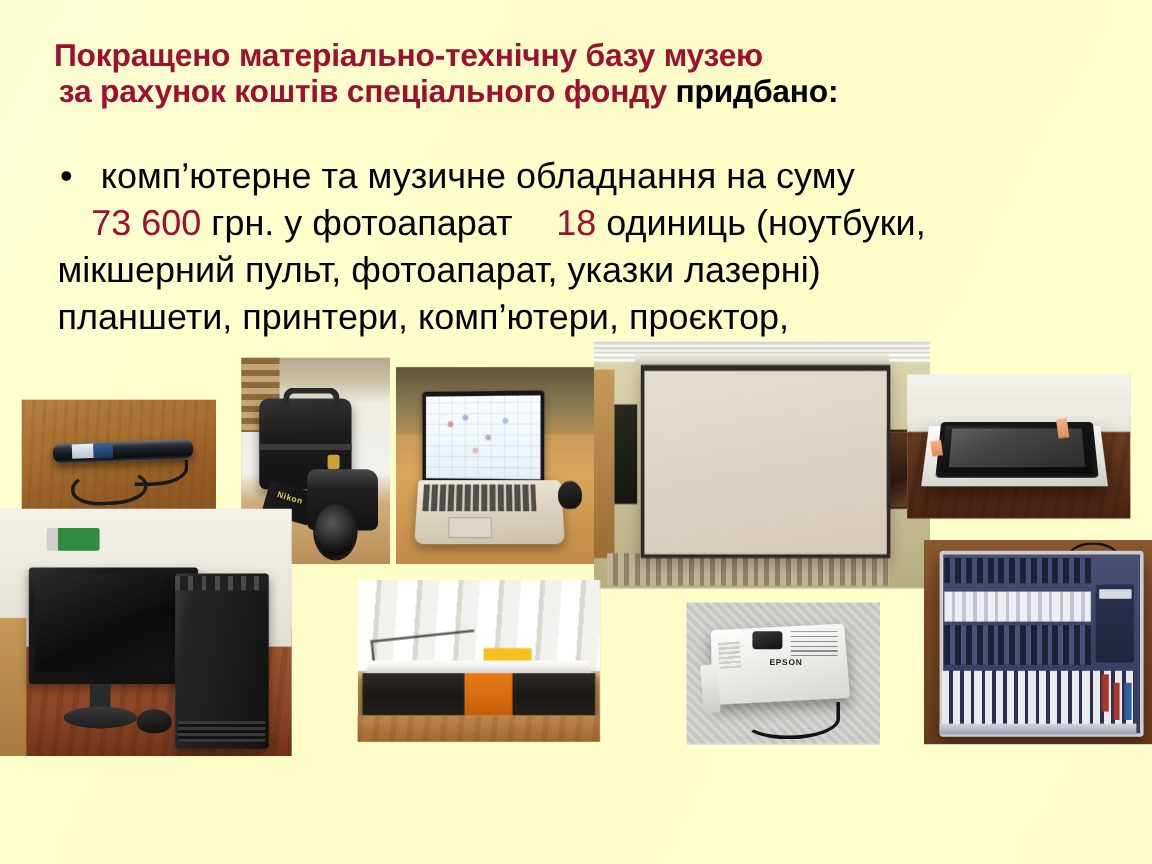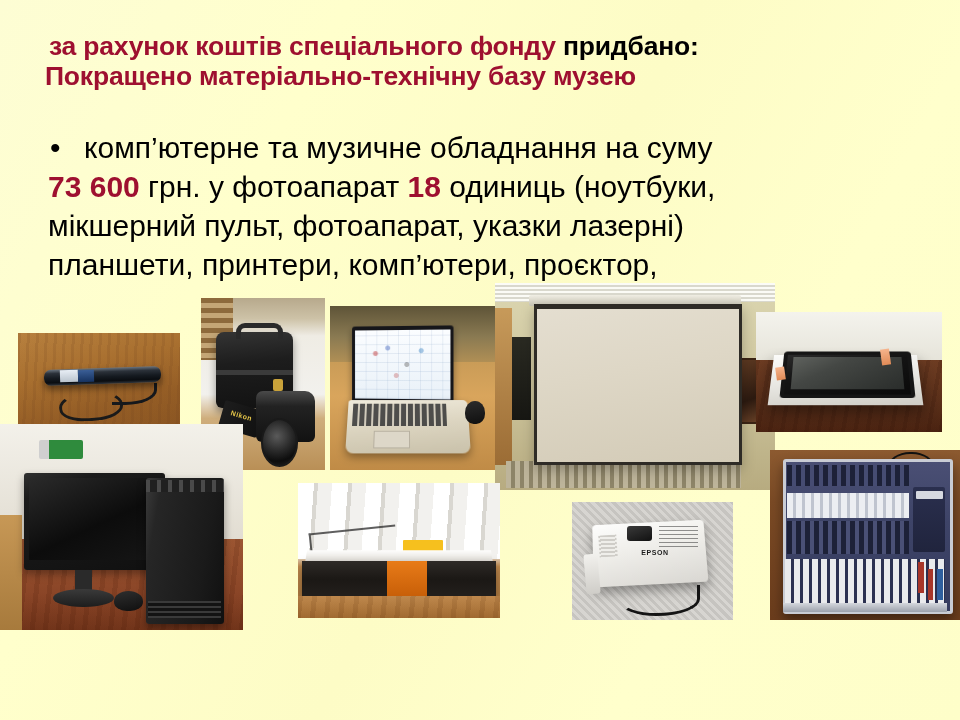--- a/index.html
+++ b/index.html
@@ -51,21 +51,21 @@
     width: 34px;
     font-size: 30px;
     line-height: 1.30;
     text-align: left;
     padding-left: 6px;
     color: #000;
   }
   #bullet-text { flex: 1 1 auto; }
   #bullet-text .ln { display: block; white-space: pre; }
   #bullet-text .ln2, #bullet-text .ln3, #bullet-text .ln4 { margin-left: -36px; }
-  .amount { color: #9E1030; font-weight: bold; }
+  .amount { color: #9E1030; font-weight: normal; margin-left: 28px; }
 
   
   .photo {
     position: absolute;
     overflow: hidden;
     background: #cfcfcf;
   }
   .ph-inner { position: absolute; inset: 0; }
 
   
@@ -352,22 +352,22 @@
     border:2px solid #121212; border-bottom:none; border-radius:50% 50% 0 0 / 100% 100% 0 0; }
   #ph-mixer .footbar { position:absolute; left:7%; top:90%; width:86%; height:5%;
     background:linear-gradient(180deg,#d4d7dd,#9ca1ab); }
 </style>
 </head>
 <body>
 
 <div id="slide">
 
   <div id="title-block">
+    <span class="ln">Покращено матеріально-технічну базу музею</span>
     <span class="ln ln2"><span>за рахунок коштів спеціального фонду </span><span class="blk">придбано:</span></span>
-    <span class="ln">Покращено матеріально-технічну базу музею</span>
   </div>
 
   <div id="body-block">
     <div id="bullet-row">
       <div id="bullet-dot">•</div>
       <div id="bullet-text">
         <span class="ln">комп’ютерне та музичне обладнання на суму</span>
         <span class="ln ln2"><span class="amount">73 600</span><span> грн. у фотоапарат </span><span class="amount">18</span><span> одиниць (ноутбуки,</span></span>
         <span class="ln ln4">мікшерний пульт, фотоапарат, указки лазерні)</span>
         <span class="ln ln3">планшети, принтери, комп’ютери, проєктор,</span>

